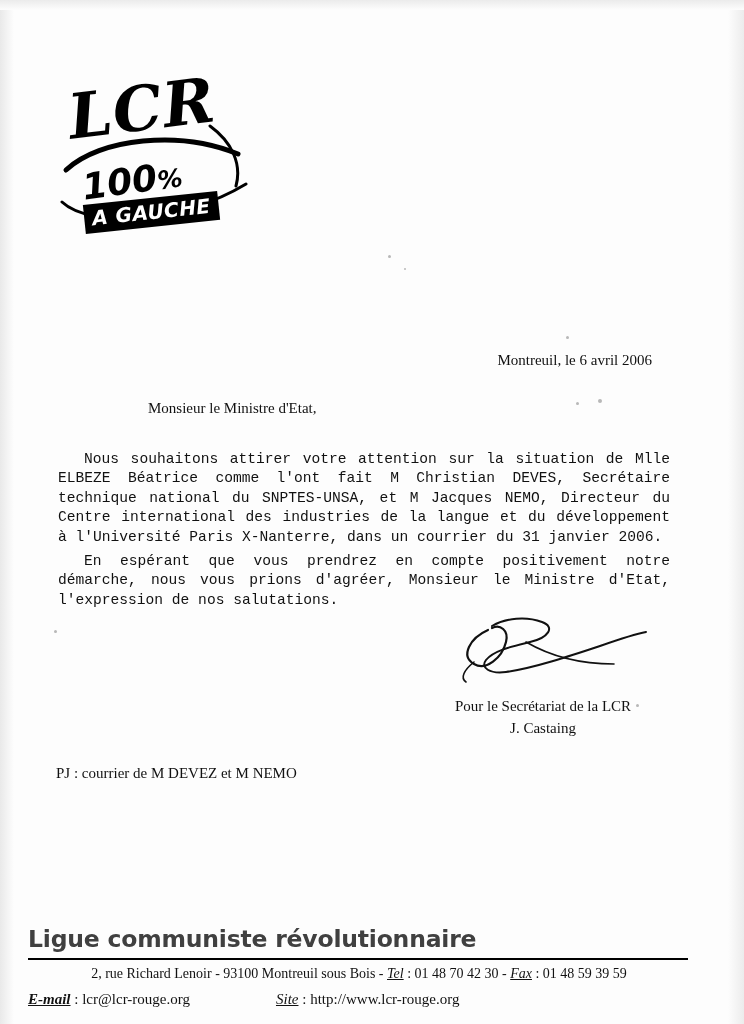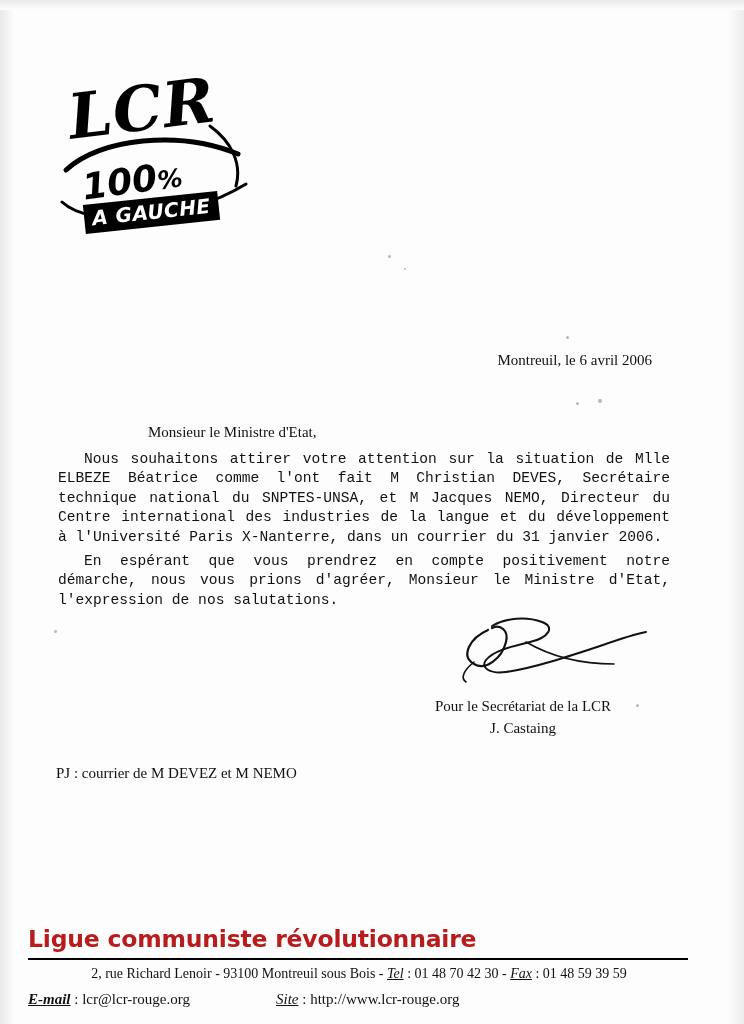--- a/index.html
+++ b/index.html
@@ -102,21 +102,20 @@
     top: 352px;
     font-size: 15px;
   }
 
   
   .salutation {
     position: absolute;
     left: 148px;
     top: 400px;
     font-size: 15px;
-    margin-top: 24px;
   }
 
   
   .body {
     position: absolute;
     left: 58px;
     top: 450px;
     width: 620px;
     font-size: 14.6px;
     line-height: 1.33;
@@ -131,21 +130,21 @@
   
   .signature-mark {
     position: absolute;
     left: 430px;
     top: 612px;
     width: 230px;
     height: 80px;
   }
   .signoff {
     position: absolute;
-    left: 393px;
+    left: 413px;
     top: 696px;
     width: 260px;
     text-align: center;
     font-size: 15px;
     line-height: 1.45;
   }
 
   
   .pj {
     position: absolute;
@@ -156,21 +155,21 @@
 
   
   .footer-title {
     position: absolute;
     left: 28px;
     top: 925px;
     font-family: "DejaVu Sans", sans-serif;
     font-weight: bold;
     font-size: 23.5px;
     letter-spacing: -0.2px;
-    color: #b91c1c;
+    color: #404040;
   }
   .footer-rule {
     position: absolute;
     left: 28px;
     top: 958px;
     width: 660px;
     height: 2px;
     background: #000;
   }
   .footer-line1 {

